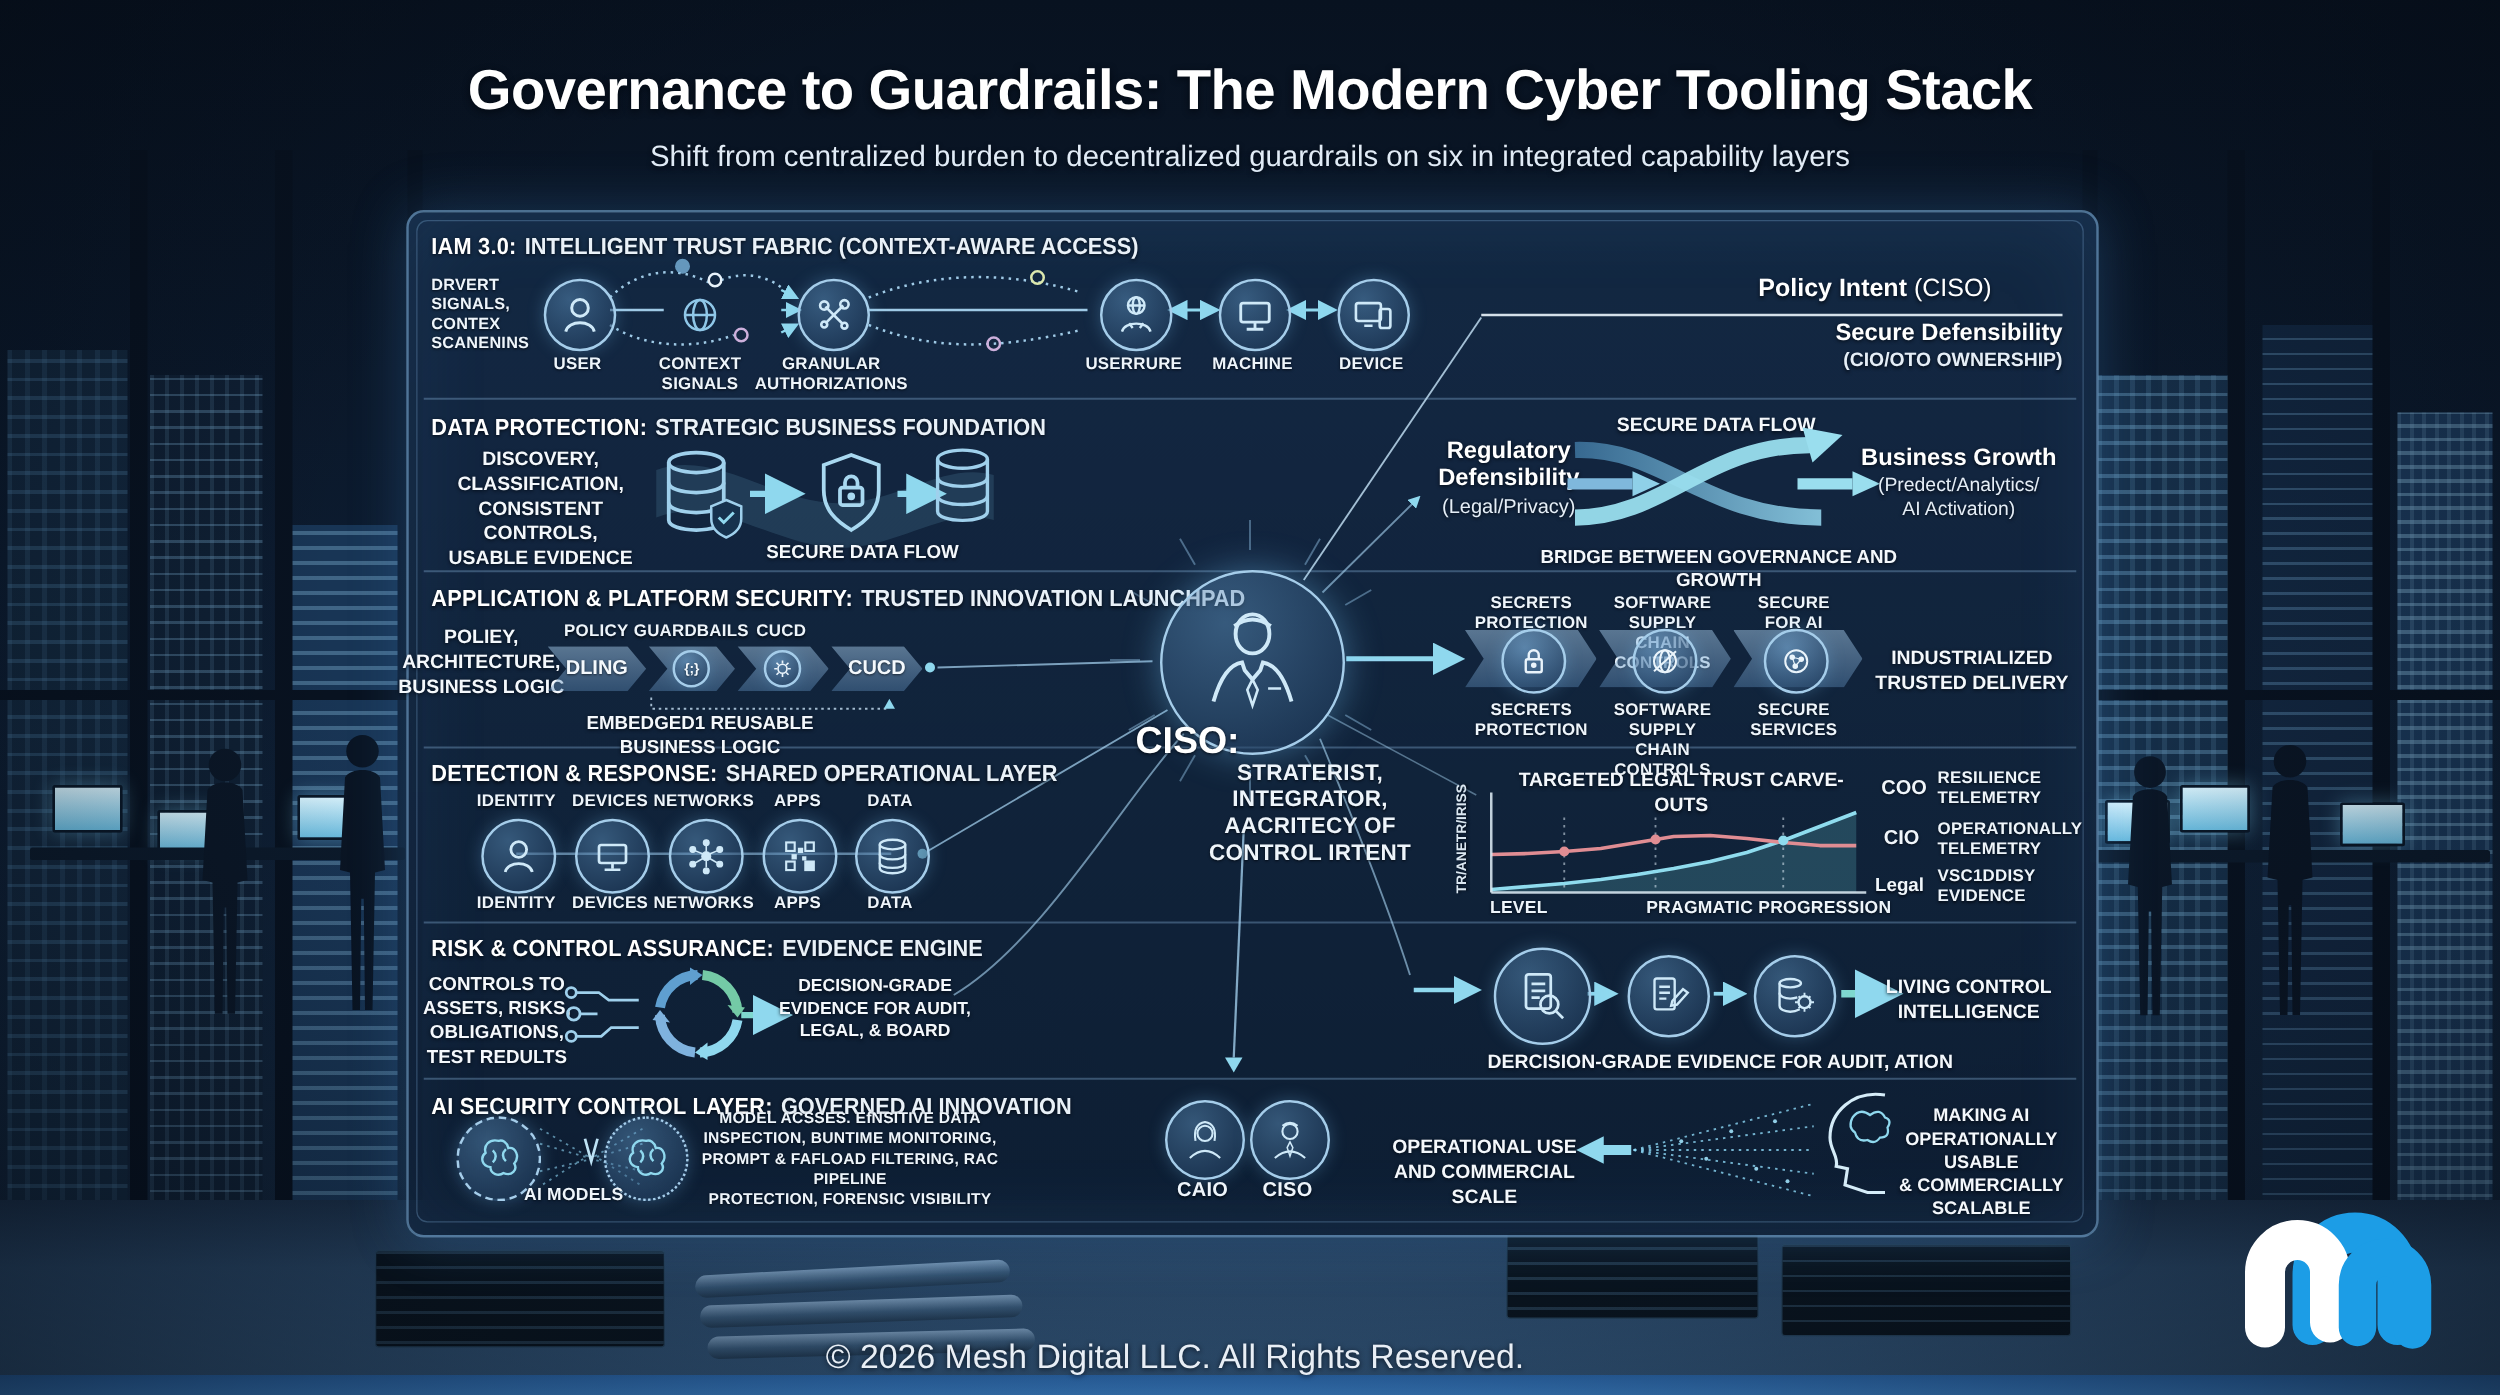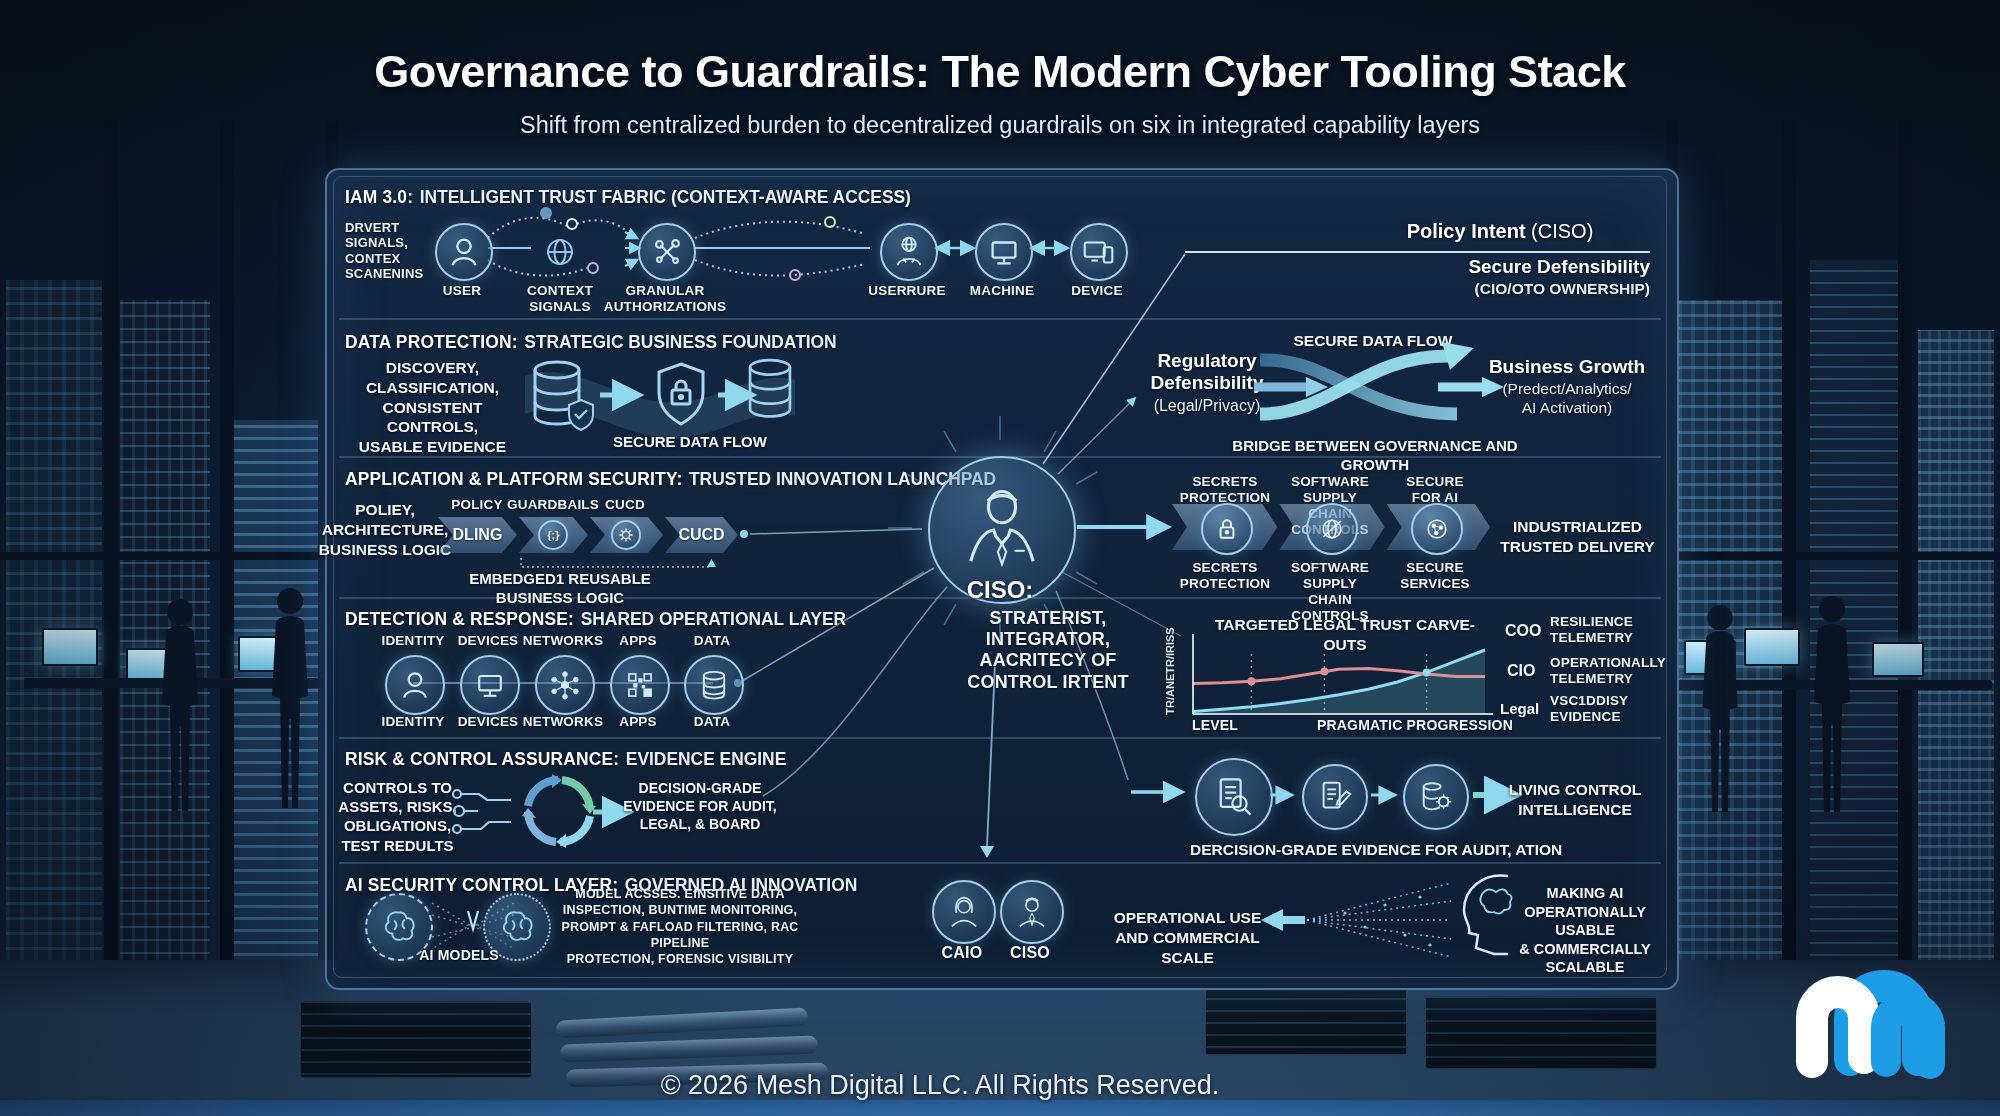--- a/index.html
+++ b/index.html
@@ -407,21 +407,21 @@
 
   <div class="a ci" style="left:928px;top:456px;width:144px;height:144px;border-width:2.5px;box-shadow:0 0 30px rgba(120,200,250,.4);">
     <svg width="104" height="104" viewBox="0 0 100 100" fill="none" stroke="#cfe9f8" stroke-width="3">
         <path d="M37,28 a13,15 0 1 1 26,0 a13,15 0 1 1 -26,0"></path>
         <path d="M36,22 Q50,12 64,22"></path>
         <path d="M20,80 Q28,52 42,50 L44,56 L50,63 L56,56 L58,50 Q72,52 80,80"></path>
         <path d="M50,63 L46,71 L50,83 L54,71 Z" stroke-width="2"></path>
         <line x1="62" y1="70" x2="72" y2="70" stroke-width="2"></line>
       </svg>
     </div>
-  <div class="a c" style="left:890px;top:576px;width:220px;font-size:24px;font-weight:800;color:#fff;text-shadow:0 1px 3px rgba(2,8,16,.9);">CISO:</div>
+  <div class="a c" style="left:840px;top:576px;width:220px;font-size:30px;font-weight:800;color:#fff;text-shadow:0 1px 3px rgba(2,8,16,.9);">CISO:</div>
   <div class="a lbl c pre" style="left:938px;top:608px;width:220px;font-size:18px;">STRATERIST, INTEGRATOR,
 AACRITECY OF
 CONTROL IRTENT</div>
 
   <div class="a" style="left:1350px;top:220px;width:300px;text-align:center;font-size:20px;color:#fff;text-shadow:0 1px 3px rgba(2,8,16,.9);"><b>Policy Intent</b><span style="font-weight:400;"> (CISO)</span></div>
   <div class="a" style="left:1350px;top:256px;width:300px;text-align:right;font-size:19px;font-weight:bold;color:#fff;text-shadow:0 1px 3px rgba(2,8,16,.9);">Secure Defensibility</div>
   <div class="a" style="left:1350px;top:280px;width:300px;text-align:right;font-size:15.5px;font-weight:600;color:#e5eef7;text-shadow:0 1px 3px rgba(2,8,16,.9);">(CIO/OTO OWNERSHIP)</div>
 
   <div class="a note c" style="left:1273px;top:331px;width:200px;font-size:15.5px;">SECURE DATA FLOW</div>
   <div class="a c pre" style="left:1127px;top:350px;width:160px;font-size:19px;font-weight:800;color:#fff;line-height:1.15;text-shadow:0 1px 3px rgba(2,8,16,.9);">Regulatory

